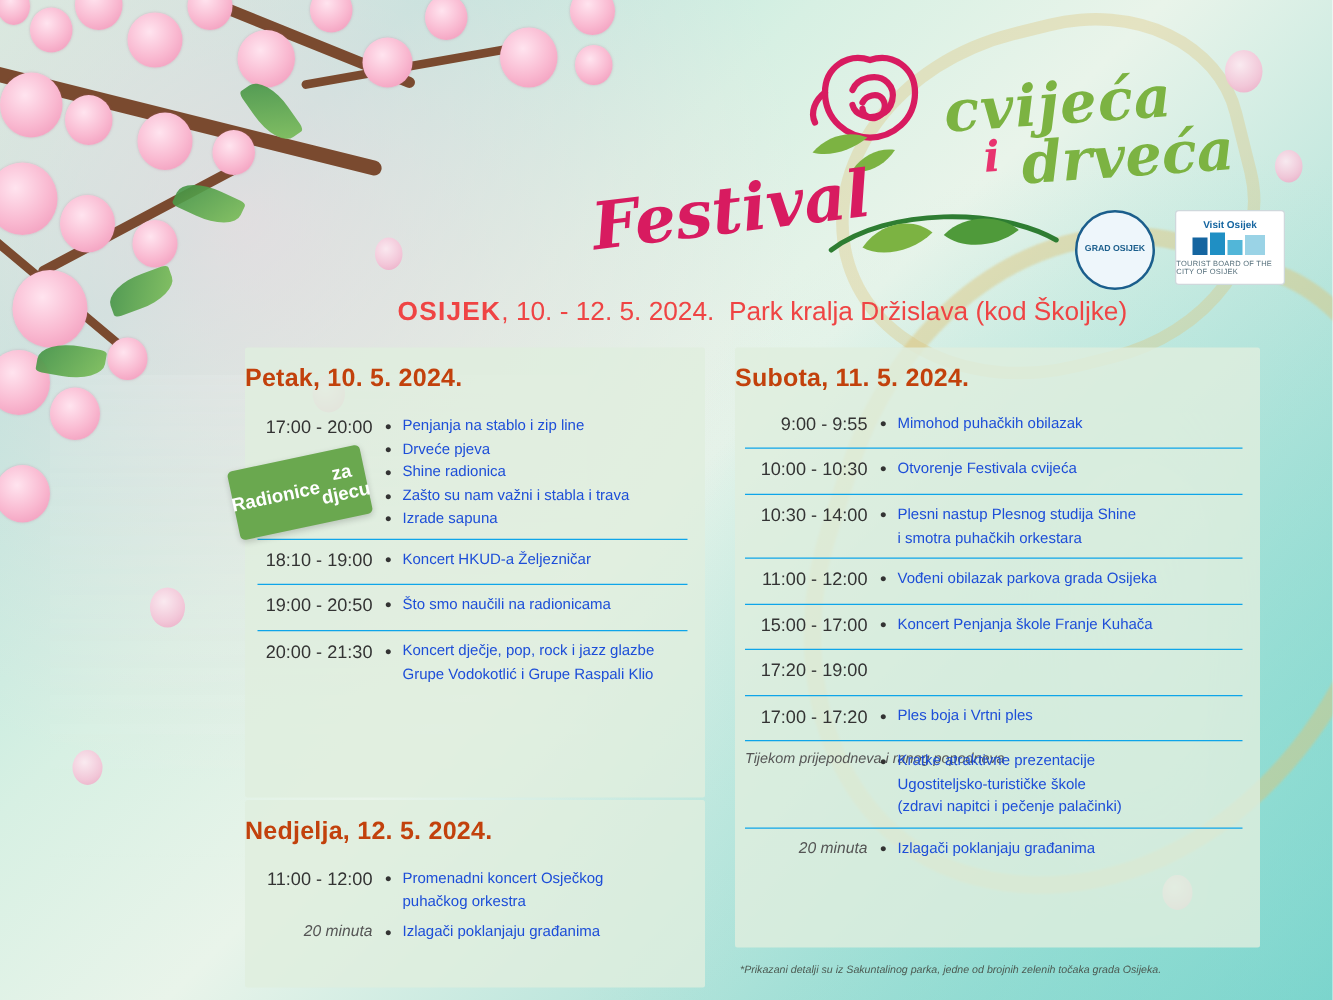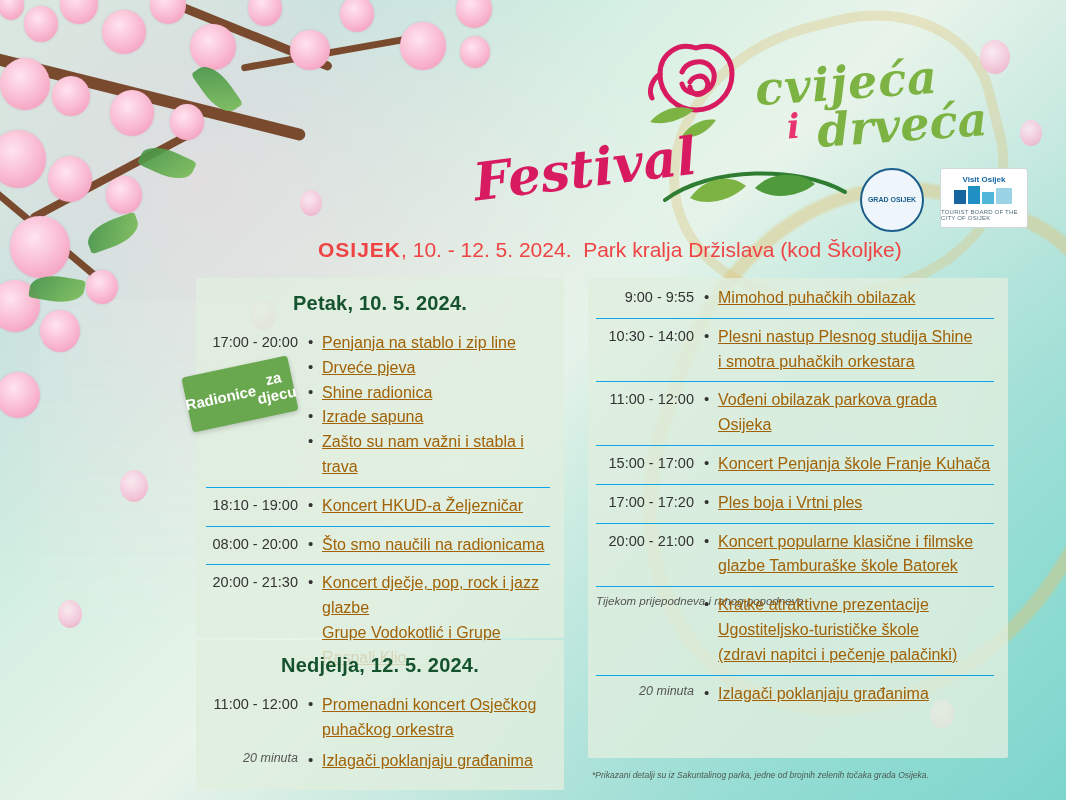--- a/index.html
+++ b/index.html
@@ -107,39 +107,39 @@
   
   .panel{
     position:absolute;background:rgba(223,238,222,.82);
     border-radius:2px;
   }
   .panel-left{left:196px;top:278px;width:368px;height:360px;}
   .panel-left2{left:196px;top:640px;width:368px;height:150px;}
   .panel-right{left:588px;top:278px;width:420px;height:480px;}
 
   .day-title{
-    text-align:center;font-size:20px;font-weight:bold;color:#14532d;
+    text-align:left;font-size:20px;font-weight:bold;color:#c2410c;
     padding:14px 0 6px;letter-spacing:.2px;
   }
   .rows{padding:4px 14px 10px 10px;}
   .row{
     display:flex;align-items:flex-start;
     border-bottom:1px solid #0ea5e9;
     padding:6px 0 7px;
   }
   .row:last-child{border-bottom:none;}
   .row.no-rule{border-bottom:none;padding-bottom:0;}
   .time{
     flex:0 0 auto;width:92px;text-align:right;padding-right:10px;
     font-size:14.5px;color:#333;line-height:1.55;white-space:nowrap;
   }
   .time.ital{font-style:italic;font-size:12.5px;color:#555;}
   .time.small{font-style:italic;font-size:11.5px;color:#555;line-height:1.45;}
   .desc{
-    flex:1 1 auto;font-size:16px;color:#a16207;line-height:1.55;text-decoration:underline;
+    flex:1 1 auto;font-size:12px;color:#1d4ed8;line-height:1.55;
   }
   .desc ul{margin:0;padding:0;list-style:none;}
   .desc li{position:relative;padding-left:14px;}
   .desc li:before{
     content:"•";position:absolute;left:0;top:-1px;color:#333;font-size:15px;
   }
   .cont{display:block;padding-left:14px;}
 
   .panel-right .time{width:98px;}
   .panel-right .rows{padding:2px 14px 10px 8px;}
@@ -271,37 +271,37 @@
   <div class="day-title">Petak, 10. 5. 2024.</div>
   <div class="rows">
 
     <div class="row">
       <div class="time">17:00 - 20:00</div>
       <div class="desc">
         <ul>
           <li>Penjanja na stablo i zip line</li>
           <li>Drveće pjeva</li>
           <li>Shine radionica</li>
+          <li>Zašto su nam važni i stabla i trava</li>
           <li>Izrade sapuna</li>
-          <li>Zašto su nam važni i stabla i trava</li>
         </ul>
       </div>
     </div>
 
     <div class="row">
       <div class="time">18:10 - 19:00</div>
       <div class="desc">
         <ul>
             <li>Koncert HKUD-a Željezničar</li>
           </ul>
       </div>
     </div>
 
     <div class="row">
-      <div class="time">08:00 - 20:00</div>
+      <div class="time">19:00 - 20:50</div>
       <div class="desc">
         <ul>
             <li>Što smo naučili na radionicama</li>
           </ul>
       </div>
     </div>
 
     <div class="row no-rule">
       <div class="time">20:00 - 21:30</div>
       <div class="desc">
@@ -341,31 +341,40 @@
         <ul>
             <li>Izlagači poklanjaju građanima</li>
           </ul>
       </div>
     </div>
 
   </div>
 </div>
 
 <div class="panel panel-right">
+  <div class="day-title">Subota, 11. 5. 2024.</div>
   <div class="rows">
 
     <div class="row">
       <div class="time">9:00 - 9:55</div>
       <div class="desc">
         <ul>
             <li>Mimohod puhačkih obilazak</li>
           </ul>
       </div>
     </div>
 
+    <div class="row">
+      <div class="time">10:00 - 10:30</div>
+      <div class="desc">
+        <ul>
+            <li>Otvorenje Festivala cvijeća</li>
+          </ul>
+      </div>
+    </div>
 
     <div class="row">
       <div class="time">10:30 - 14:00</div>
       <div class="desc">
         <ul>
             <li>Plesni nastup Plesnog studija Shine</li>
           </ul>
         <span class="cont">i smotra puhačkih orkestara</span>
       </div>
     </div>
@@ -381,39 +390,34 @@
 
     <div class="row">
       <div class="time">15:00 - 17:00</div>
       <div class="desc">
         <ul>
             <li>Koncert Penjanja škole Franje Kuhača</li>
           </ul>
       </div>
     </div>
 
+    <div class="row">
+      <div class="time">17:20 - 19:00</div>
+      <div class="desc"></div>
+    </div>
 
     <div class="row">
       <div class="time">17:00 - 17:20</div>
       <div class="desc">
         <ul>
             <li>Ples boja i Vrtni ples</li>
           </ul>
       </div>
     </div>
 
-    <div class="row">
-      <div class="time">20:00 - 21:00</div>
-      <div class="desc">
-        <ul>
-            <li>Koncert popularne klasične i filmske</li>
-          </ul>
-        <span class="cont">glazbe Tamburaške škole Batorek</span>
-      </div>
-    </div>
 
     <div class="row">
       <div class="time small">Tijekom prijepodneva i ranog popodneva</div>
       <div class="desc">
         <ul>
             <li>Kratke atraktivne prezentacije</li>
           </ul>
         <span class="cont">Ugostiteljsko-turističke škole</span>
         <span class="cont">(zdravi napitci i pečenje palačinki)</span>
       </div>

